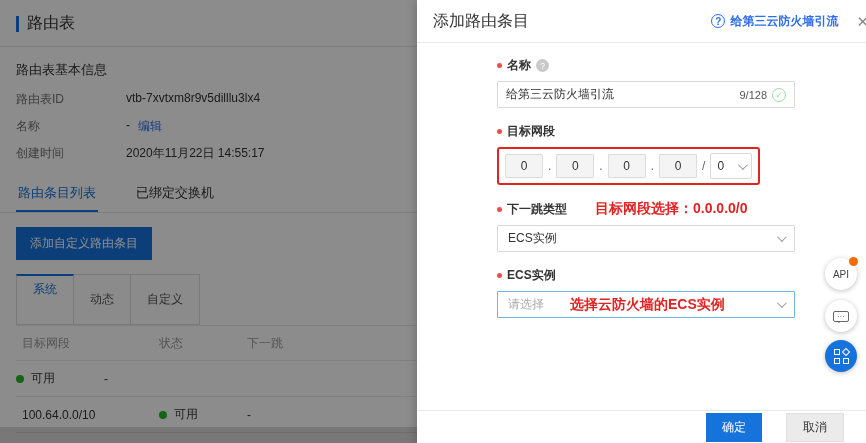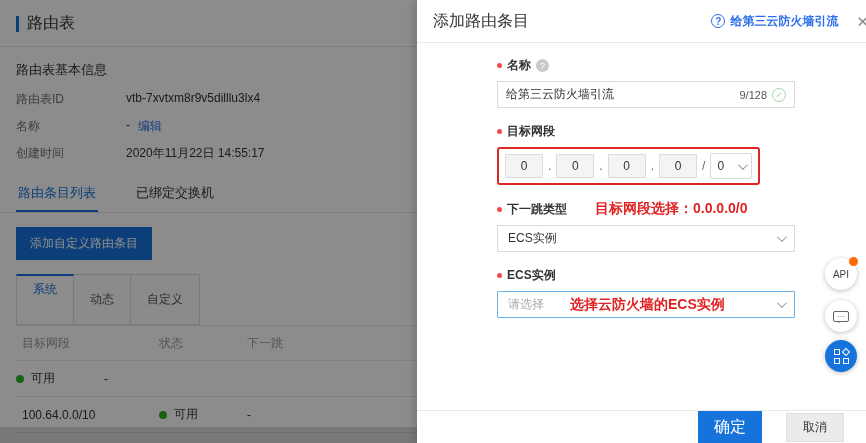--- a/index.html
+++ b/index.html
@@ -58,21 +58,21 @@
   .prefix-select { width:42px; height:26px; background:#fff; border:1px solid #d9d9d9; border-radius:2px; display:flex; align-items:center; justify-content:space-between; padding:0 6px; font-size:12px; cursor:pointer; }
   .chev { width:7px; height:7px; border-right:1px solid #999; border-bottom:1px solid #999; transform:rotate(45deg) translateY(-2px); flex:0 0 auto; }
   .label-row { display:flex; align-items:center; margin-bottom:7px; }
   .annotation { color:#e02323; font-weight:bold; font-size:14px; margin-left:28px; white-space:nowrap; }
   .select { display:flex; align-items:center; height:27px; border:1px solid #d9d9d9; border-radius:1px; padding:0 10px; font-size:12px; color:#333; background:#fff; cursor:pointer; }
   .select .val { flex:1; }
   .select.focus { border-color:#6db3e8; }
   .placeholder { color:#aaa; flex:0 0 auto; }
   .annotation-inline { color:#e02323; font-weight:bold; font-size:14px; flex:1; margin-left:26px; white-space:nowrap; }
   .drawer-footer { position:absolute; left:0; bottom:0; width:449px; height:33px; border-top:1px solid #e8e8e8; display:flex; align-items:center; justify-content:flex-end; padding:0 22px; gap:24px; background:#fff; }
-  .btn-confirm { background:#1673dc; color:#fff; border:none; padding:6px 16px; font-size:16px; cursor:pointer; font-family:inherit; }
+  .btn-confirm { background:#1673dc; color:#fff; border:none; padding:6px 16px; font-size:12px; cursor:pointer; font-family:inherit; }
   .btn-cancel { background:#ebebeb; color:#333; border:1px solid #e0e0e0; padding:5px 16px; font-size:12px; cursor:pointer; font-family:inherit; }
 
   
   .fab { position:absolute; right:9px; width:32px; height:32px; border-radius:50%; background:#fff; box-shadow:0 1px 5px rgba(0,0,0,0.25); display:flex; align-items:center; justify-content:center; cursor:pointer; }
   .fab-api { top:258px; font-size:10px; color:#444; letter-spacing:0; }
   .fab-api .badge { position:absolute; top:-1px; right:-1px; width:9px; height:9px; border-radius:50%; background:#ff6a00; }
   .fab-msg { top:300px; }
   .bubble { width:16px; height:11px; border:1.5px solid #666; border-radius:2px; position:relative; display:flex; align-items:center; justify-content:center; color:#666; font-size:7px; line-height:1; }
   .bubble:after { content:""; position:absolute; bottom:-4px; left:3px; border:2px solid transparent; border-top-color:#666; }
   .fab-grid { top:340px; background:#1673dc; }

